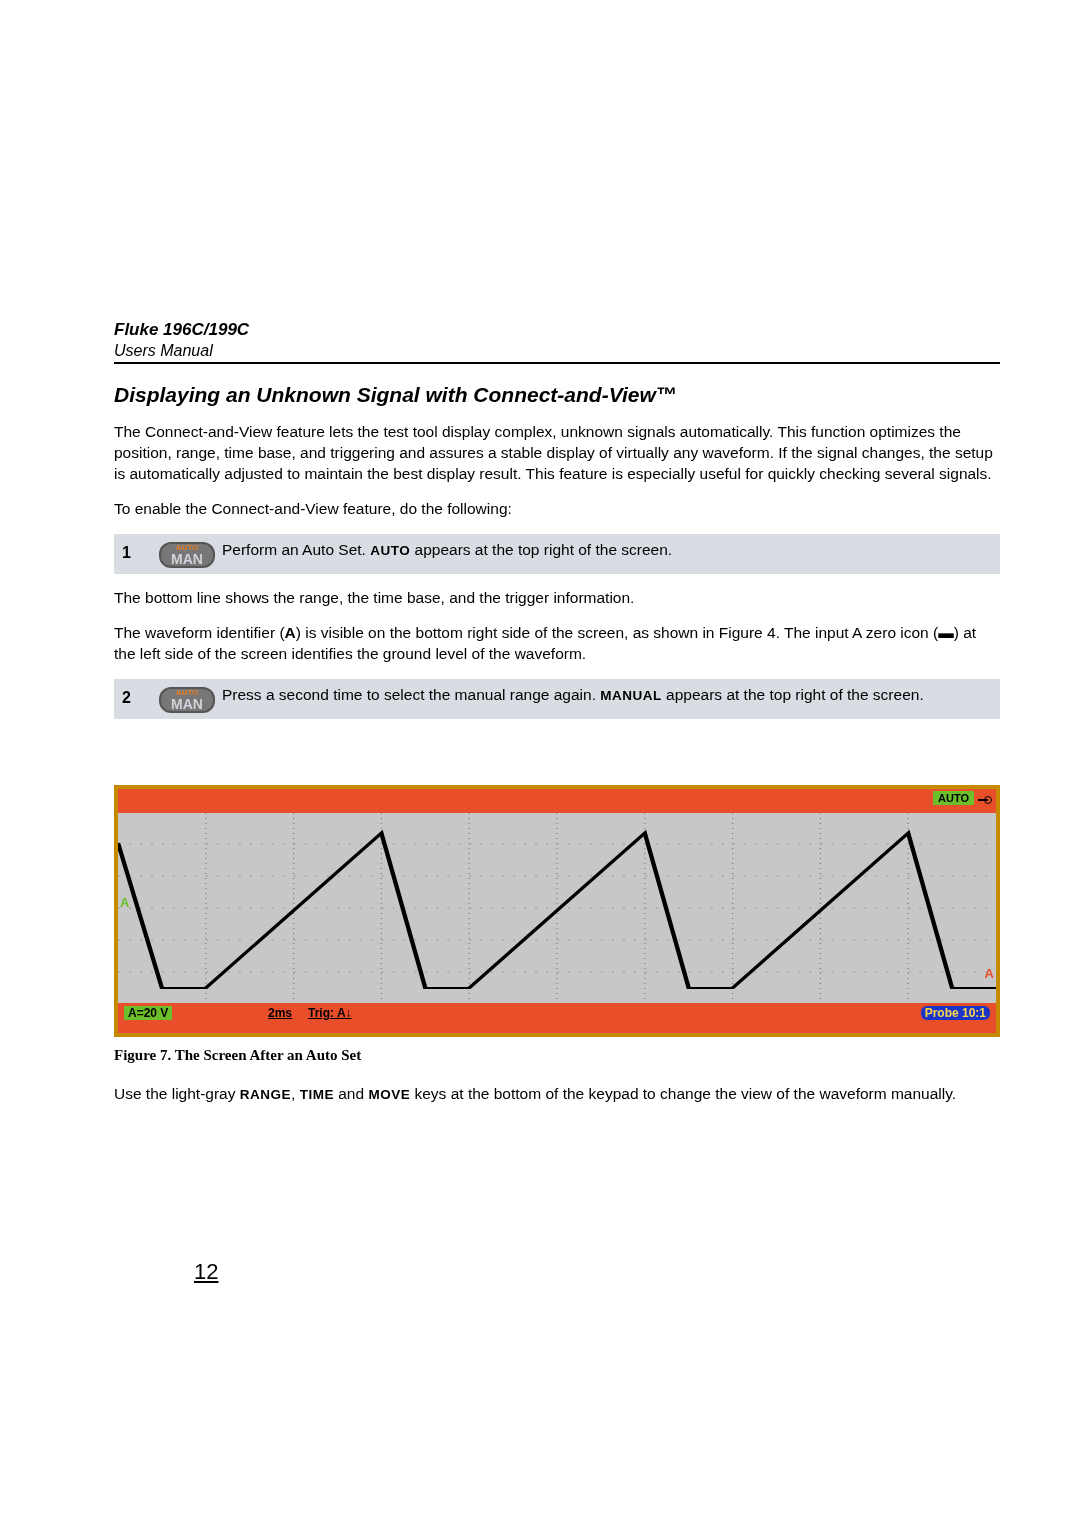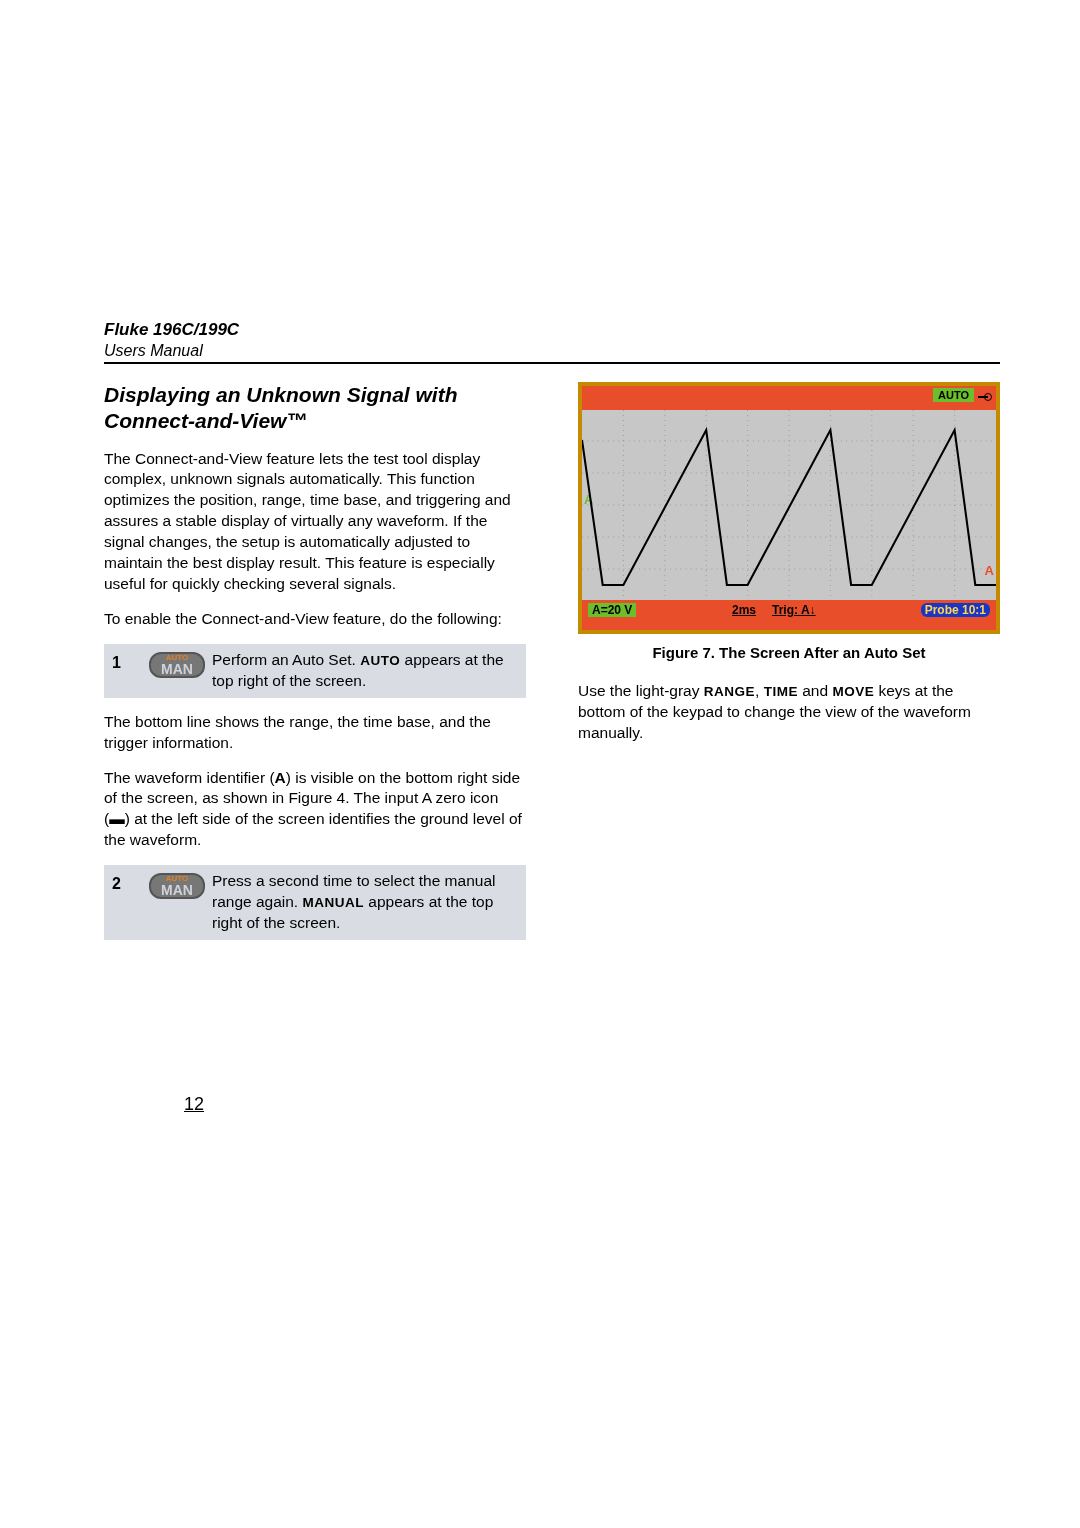--- a/index.html
+++ b/index.html
@@ -1,49 +1,49 @@
 <!DOCTYPE html>
 <html><head>
 <meta charset="utf-8">
 <style>
   * { margin: 0; padding: 0; box-sizing: border-box; }
   html, body { width: 1080px; height: 1528px; background: #fff; font-family: Arial, Helvetica, sans-serif; color: #000; }
-  .page { padding: 320px 80px 0 104px; }
+  .page { padding: 320px 80px 0 104px; margin-left: 10px; }
   .header { border-bottom: 2px solid #000; padding-bottom: 2px; margin-bottom: 18px; }
   .model { font-weight: bold; font-style: italic; font-size: 17px; }
   .subtitle { font-style: italic; font-size: 16px; margin-top: 2px; }
-  .cols { display: flex; gap: 52px; margin-top: 10px; }
+  .cols { display: flex; gap: 52px; margin-top: 10px; flex-direction: column; }
   .col { flex: 1; min-width: 0; }
   .section-title { font-weight: bold; font-style: italic; font-size: 21px; line-height: 1.25; margin-bottom: 14px; }
   .para { font-size: 15.5px; line-height: 1.35; margin-bottom: 14px; }
   .steprow { display: flex; align-items: flex-start; background: #d9dde3; padding: 6px 8px 6px 8px; margin-bottom: 14px; }
   .stepnum { width: 30px; font-weight: bold; font-size: 16px; padding-top: 4px; }
   .stepbtn { width: 70px; display:flex; justify-content:center; padding-top:2px; }
   .btn { width: 56px; height: 26px; border: 2px solid #555; border-radius: 12px; background: #777; display:flex; flex-direction:column; align-items:center; justify-content:center; line-height:1; }
   .btn .t1 { font-size: 8px; font-weight:bold; color:#e67e22; }
   .btn .t2 { font-size: 14px; font-weight:bold; color:#cfd3da; }
   .steptext { flex:1; font-size: 15.5px; line-height: 1.35; }
   .sc { font-variant: small-caps; font-size: 13.5px; font-weight: bold; letter-spacing: 0.5px; }
-  .figcap { text-align: center; font-weight: bold; font-size: 15px; margin-top: 10px; margin-bottom: 20px; }
+  .figcap { text-align: left; font-weight: bold; font-size: 15px; margin-top: 10px; margin-bottom: 20px; font-family: Liberation Serif, serif; }
   .scope-wrap { border: 4px solid #c58a00; background:#c7c7c7; width: 100%; }
   .scope-top { background:#e94e2b; height:24px; position:relative; }
   .auto-badge { position:absolute; right:22px; top:2px; background:#6abf2a; color:#000; font-size:11px; font-weight:bold; padding:1px 5px; }
   .conn-icon { position:absolute; right:4px; top:4px; width:14px; height:14px; }
   .conn-icon::before { content:""; position:absolute; width:10px; height:2px; background:#000; top:6px; left:0; }
   .conn-icon::after { content:""; position:absolute; width:6px; height:6px; border:1px solid #000; border-radius:50%; top:3px; right:0; }
   .scope-grid { position:relative; height:190px; background:#c7c7c7; }
   svg.wave { position:absolute; inset:0; width:100%; height:100%; }
   .a-label { position:absolute; left:2px; top:82px; color:#6abf2a; font-weight:bold; font-size:13px; }
   .a-right { position:absolute; right:2px; bottom:22px; color:#e94e2b; font-weight:bold; font-size:13px; }
   .scope-bot { background:#e94e2b; height:30px; position:relative; color:#000; font-size:12px; font-weight:bold; }
   .scope-bot .left { position:absolute; left:6px; top:3px; background:#6abf2a; padding:0 4px; }
   .scope-bot .mid1 { position:absolute; left:150px; top:3px; color:#000; text-decoration: underline;}
   .scope-bot .mid2 { position:absolute; left:190px; top:3px; color:#000; text-decoration: underline;}
   .scope-bot .right { position:absolute; right:6px; top:3px; background:#1936c9; color:#ffd54a; padding:0 4px;border-radius:6px; }
-  .pagenum { position:absolute; left:80px; font-size:18px;text-decoration:underline; }
+  .pagenum { position:absolute; left:80px; font-size:22px;text-decoration:underline; }
   .pagenum-wrap { position:relative; margin-top: 140px; height: 30px; }
 </style>
 </head>
 <body>
 
 <div class="page">
   <div class="header">
     <div class="model">Fluke 196C/199C</div>
     <div class="subtitle">Users Manual</div>
   </div>

